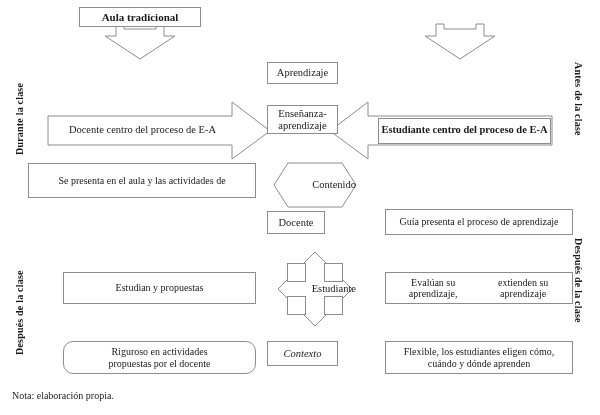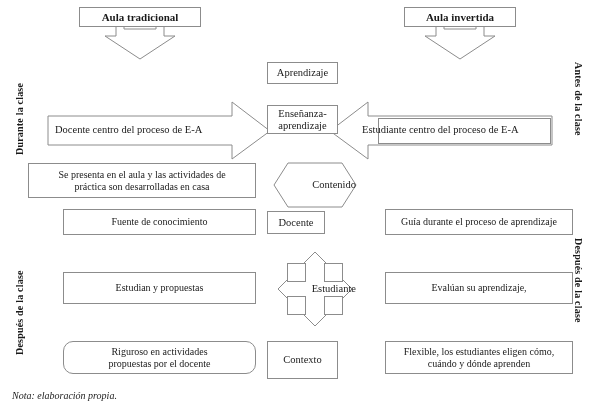--- a/index.html
+++ b/index.html
@@ -64,41 +64,40 @@
     fill: #ffffff;
     stroke: #8c8c8c;
     stroke-width: 1;
     stroke-linejoin: miter;
   }
 
   
   .arrow-text {
     position: absolute;
     font-size: 10.5px;
-    text-align: left;
+    text-align: center;
     white-space: nowrap;
     color: #1a1a1a;
   }
 
   
   .shape-label {
     position: absolute;
     font-size: 10.5px;
     text-align: right;
     white-space: nowrap;
     color: #1a1a1a;
   }
 
   
   #note {
     position: absolute;
     left: 12px;
     top: 390px;
     font-size: 10px;
-    font-style: italic;
     color: #1a1a1a;
   }
 </style>
 </head>
 <body>
 
 <div id="canvas">
 
   <svg id="shapes" viewBox="0 0 600 415" xmlns="http://www.w3.org/2000/svg">
 
@@ -118,23 +117,20 @@
     <rect class="stroke" x="287.5" y="263.5" width="18" height="18"></rect>
     <rect class="stroke" x="324.5" y="263.5" width="18" height="18"></rect>
     <rect class="stroke" x="287.5" y="296.5" width="18" height="18"></rect>
     <rect class="stroke" x="324.5" y="296.5" width="18" height="18"></rect>
   </svg>
 
   <div class="box header-box" style="left:79px; top:7px; width:122px; height:20px;">
     <span>Aula tradicional</span>
   </div>
 
-  <div class="box header-box" style="left:404px; top:7px; width:112px; height:20px;">
-    <span>Aula invertida</span>
-  </div>
 
   <div class="vlabel left" style="left:14px; top:155px;">Durante la clase</div>
 
   <div class="vlabel left" style="left:14px; top:355px;">Después de la clase</div>
 
   <div class="vlabel right" style="left:584px; top:62px;">Antes de la clase</div>
 
   <div class="vlabel right" style="left:584px; top:238px;">Después de la clase</div>
 
   <div class="box mid-box" style="left:267px; top:62px; width:71px; height:22px;">
@@ -147,53 +143,50 @@
   </div>
 
   <div class="shape-label" style="left:274px; top:179px; width:82px;">Contenido</div>
 
   <div class="box mid-box" style="left:267px; top:211px; width:58px; height:23px;">
     <span>Docente</span>
   </div>
 
   <div class="shape-label" style="left:274px; top:283px; width:82px;">Estudiante</div>
 
-  <div class="box mid-box" style="left:267px; top:341px; width:71px; height:38px;">
+  <div class="box mid-box" style="left:267px; top:341px; width:71px; height:25px;font-style:italic;">
     <span>Contexto</span>
   </div>
 
   <div class="arrow-text" style="left:55px; top:124px; width:175px;">Docente centro del proceso de E-A</div>
 
-  <div class="arrow-text" style="left:362px; top:124px; width:171px;">Estudiante centro del proceso de E-A</div>
+  <div class="arrow-text" style="left:379px; top:124px; width:171px;font-weight:bold;">Estudiante centro del proceso de E-A</div>
 
   <div class="box side-box" style="left:13px; top:163px; width:228px; height:35px; flex-direction:column;">
     <span>Se presenta en el aula y las actividades de</span>
-    <span>práctica son desarrolladas en casa</span>
   </div>
 
-  <div class="box side-box" style="left:48px; top:209px; width:193px; height:26px;">
-    <span>Fuente de conocimiento</span>
-  </div>
 
   <div class="box side-box" style="left:48px; top:272px; width:193px; height:32px;">
     <span>Estudian y propuestas</span>
   </div>
 
   <div class="box side-box" style="left:48px; top:341px; width:193px; height:33px; flex-direction:column;border-radius:10px;">
     <span>Riguroso en actividades</span>
     <span>propuestas por el docente</span>
   </div>
 
 
   <div class="box side-box" style="left:370px; top:209px; width:188px; height:26px;">
-    <span>Guía durante el proceso de aprendizaje</span>
+    <span>Guía presenta el proceso de aprendizaje</span>
   </div>
 
   <div class="box side-box" style="left:370px; top:272px; width:188px; height:32px; flex-direction:row;">
     <span>Evalúan su aprendizaje,</span>
+    <span>extienden su aprendizaje</span>
   </div>
 
   <div class="box side-box" style="left:370px; top:341px; width:188px; height:33px; flex-direction:column;">
     <span>Flexible, los estudiantes eligen cómo,</span>
     <span>cuándo y dónde aprenden</span>
   </div>
 
   <div id="note">Nota: elaboración propia.</div>
 
 </div>

